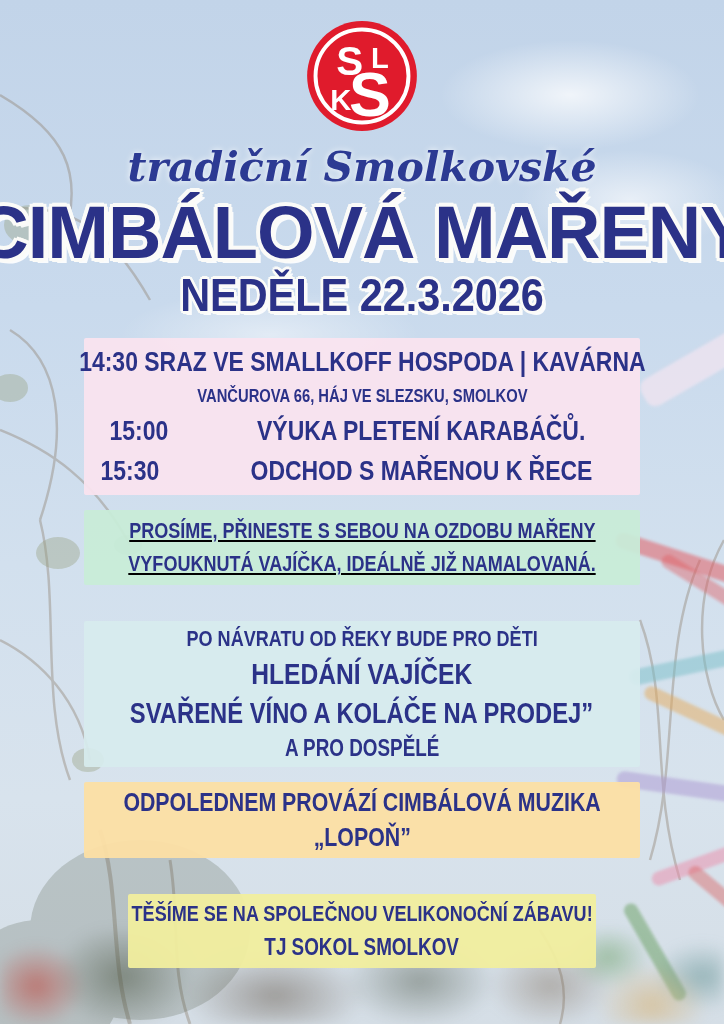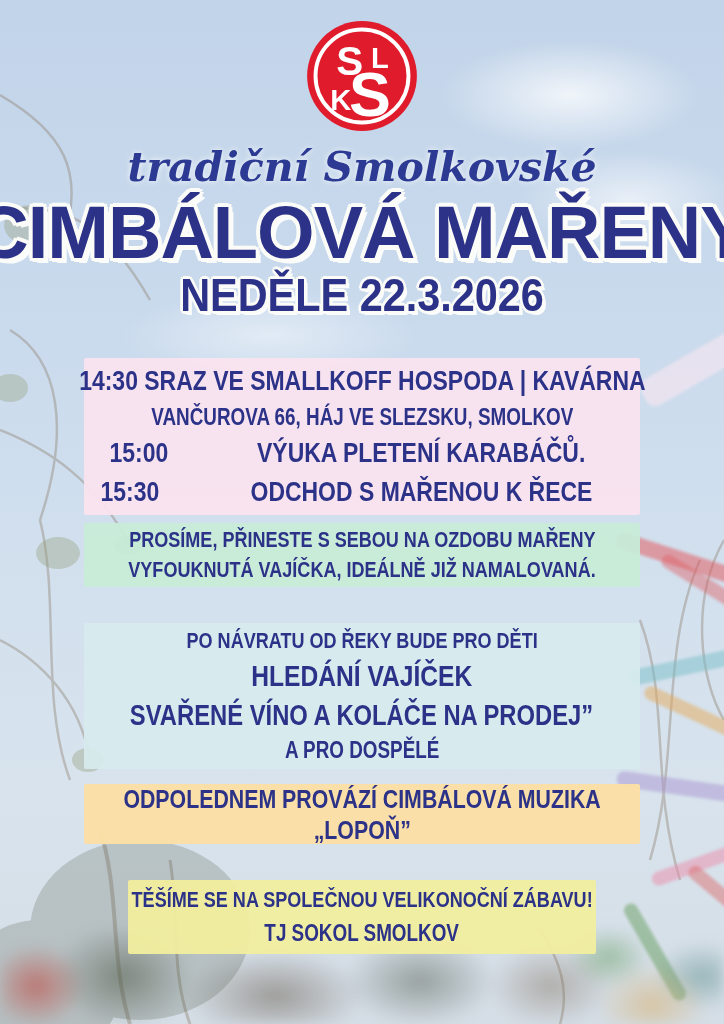--- a/index.html
+++ b/index.html
@@ -39,27 +39,27 @@
   }
   .dateline{
     line-height:46px;font-size:46px;font-weight:bold;color:#2b3288;white-space:nowrap;
     text-shadow:-2px -2px 0 #fbfbf8,2px -2px 0 #fbfbf8,-2px 2px 0 #fbfbf8,2px 2px 0 #fbfbf8,
                 -3px 0 0 #fbfbf8,3px 0 0 #fbfbf8,0 -3px 0 #fbfbf8,0 3px 0 #fbfbf8,4px 4px 0 rgba(255,255,255,.9);
   }
   .line{display:flex;justify-content:flex-end;align-items:baseline;white-space:nowrap;}
   .fit{display:inline-block;transform:scaleX(0.82);transform-origin:50% 50%;font-weight:bold;color:#2b3288;}
   .dateline .fit{font-weight:bold;}
   .box{display:flex;flex-direction:column;justify-content:space-evenly;align-items:center;width:556px;border-radius:2px;}
-  .box.pink  {margin-top:40px;height:157px;background:rgba(250,227,239,.94);}
-  .box.mint  {margin-top:8px;height:64px; background:rgba(200,236,216,.94);}
+  .box.pink  {margin-top:20px;height:157px;background:rgba(250,227,239,.94);}
+  .box.mint  {margin-top:15px;height:75px; background:rgba(200,236,216,.94);text-decoration:underline;}
   .box.cyan  {margin-top:36px;height:146px;background:rgba(215,235,238,.92);}
-  .box.orange{margin-top:15px;height:60px; background:rgba(252,223,164,.95);}
+  .box.orange{margin-top:15px;height:76px; background:rgba(252,223,164,.95);}
   .box.yellow{margin-top:36px;height:74px;width:468px;background:rgba(241,238,158,.95);}
   .fs28{font-size:28px}.fs26{font-size:26px}.fs23{font-size:23px}.fs22{font-size:22px}
-  .fs30{font-size:30px}.fs29{font-size:29px}.fs17{font-size:23px}
+  .fs30{font-size:30px}.fs29{font-size:29px}.fs17{font-size:18px}
   .row{gap:47px;}
 </style>
 </head>
 <body>
 
 <div class="poster">
 
   <div class="layer">
     <div class="cloud c1"></div>
     <div class="cloud c2"></div>

